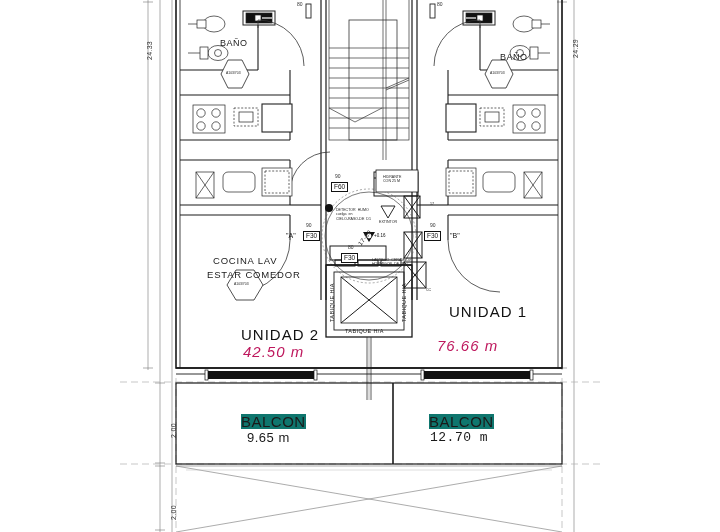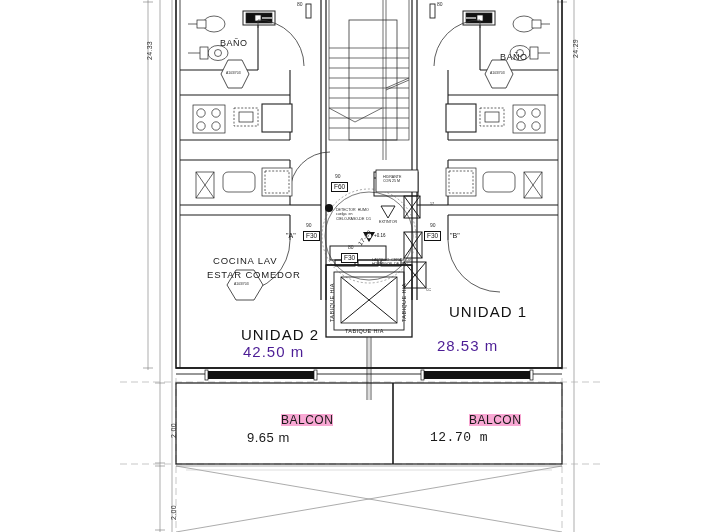--- a/index.html
+++ b/index.html
@@ -31,28 +31,28 @@
   }
   .unit-name {
     font-size: 15px;
     letter-spacing: 1px;
     color: #111;
     background: #fff;
   }
   .unit-area {
     font-size: 15px;
     letter-spacing: 1px;
-    color: #4c1d95;
+    color: #be185d;
     background: #fff;
+    font-style: italic;
   }
   .balcon-name {
-    font-size: 12px;
+    font-size: 15px;
     letter-spacing: 0.5px;
-    background: #f9a8d4;
-    margin-left: 40px;
+    background: #0f766e;
   }
   .balcon-area {
     font-size: 13px;
     letter-spacing: 0.5px;
     background: #fff;
   }
   .room-label-big {
     font-size: 9.5px;
     letter-spacing: 0.8px;
   }
@@ -392,21 +392,21 @@
   <div class="txt room-label-big" style="left:213px; top:256px;">COCINA LAV</div>
   <div class="txt room-label-big" style="left:207px; top:270px;">ESTAR COMEDOR</div>
 
   <div class="txt hex-txt" style="left:226px; top:72px;">A103/703</div>
   <div class="txt hex-txt" style="left:490px; top:72px;">A103/703</div>
   <div class="txt hex-txt" style="left:234px; top:283px;">A103/703</div>
 
   <div class="txt unit-name" style="left:232px; top:327px;margin-left:9px;">UNIDAD  2</div>
   <div class="txt unit-area" style="left:243px; top:344px;">42.50  m</div>
   <div class="txt unit-name" style="left:434px; top:304px;margin-left:15px;">UNIDAD  1</div>
-  <div class="txt unit-area" style="left:437px; top:338px;">28.53  m</div>
+  <div class="txt unit-area" style="left:437px; top:338px;">76.66  m</div>
 
   <div class="txt balcon-name" style="left:241px; top:414px;">BALCON</div>
   <div class="txt balcon-area" style="left:247px; top:431px;text-align:center;">9.65  m</div>
   <div class="txt balcon-name" style="left:429px; top:414px;">BALCON</div>
   <div class="txt balcon-area" style="left:430px; top:431px;font-family:Liberation Mono, monospace;">12.70  m</div>
 
   <div class="txt dim-tiny" style="left:306px; top:223px;">90</div>
   <div class="txt door-tag" style="left:303px; top:231px;">F30</div>
   <div class="txt door-letter" style="left:286px; top:232px;">"A"</div>
 

